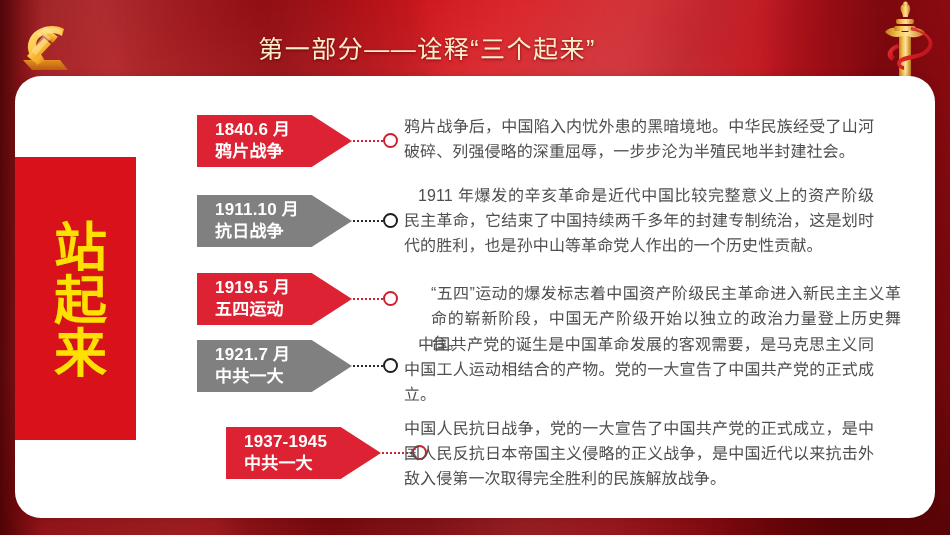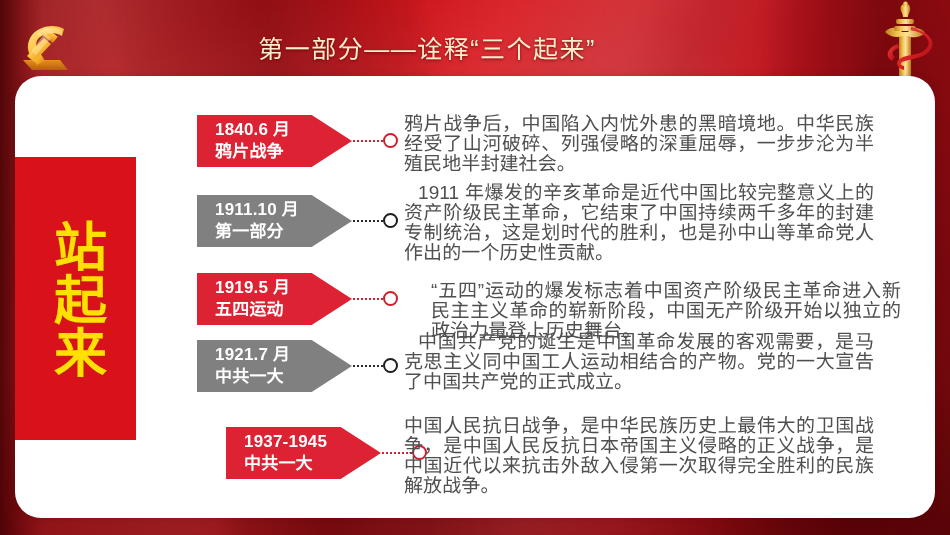--- a/index.html
+++ b/index.html
@@ -227,22 +227,22 @@
   }
   .marker.red  { border: 2.4px solid #cf1f2e; }
   .marker.gray { border: 2.4px solid #1d1d1d; }
 
   
   .para {
     position: absolute;
     left: 404px;
     top: -5px;
     width: 470px;
-    font-size: 19px;
-    line-height: 20px;
+    font-size: 16px;
+    line-height: 25px;
     color: #4f4f4f;
     letter-spacing: .1px;
     text-align: justify;
   }
   .para.indent { text-indent: 14px; }
 
   
   .row-0 { top: 39px; }
   .row-1 { top: 119px; padding-left: 12px; }
   .row-2 { top: 197px; }
@@ -350,21 +350,21 @@
         <span class="t-name">鸦片战争</span>
       </div>
       <div class="dots red"></div>
       <div class="marker red"></div>
     </div>
     <div class="para para-0">鸦片战争后，中国陷入内忧外患的黑暗境地。中华民族经受了山河破碎、列强侵略的深重屈辱，一步步沦为半殖民地半封建社会。</div>
 
     <div class="row row-1">
       <div class="tag gray">
         <span class="t-date">1911.10 月</span>
-        <span class="t-name">第一部分</span>
+        <span class="t-name">抗日战争</span>
       </div>
       <div class="dots gray"></div>
       <div class="marker gray"></div>
     </div>
     <div class="para para-1 indent">1911 年爆发的辛亥革命是近代中国比较完整意义上的资产阶级民主革命，它结束了中国持续两千多年的封建专制统治，这是划时代的胜利，也是孙中山等革命党人作出的一个历史性贡献。</div>
 
     <div class="row row-2">
       <div class="tag red">
         <span class="t-date">1919.5 月</span>
         <span class="t-name">五四运动</span>
@@ -385,16 +385,16 @@
     <div class="para para-3 indent">中国共产党的诞生是中国革命发展的客观需要，是马克思主义同中国工人运动相结合的产物。党的一大宣告了中国共产党的正式成立。</div>
 
     <div class="row row-4">
       <div class="tag red">
         <span class="t-date">1937-1945</span>
         <span class="t-name">中共一大</span>
       </div>
       <div class="dots red"></div>
       <div class="marker red"></div>
     </div>
-    <div class="para para-4">中国人民抗日战争，是中华民族历史上最伟大的卫国战争，是中国人民反抗日本帝国主义侵略的正义战争，是中国近代以来抗击外敌入侵第一次取得完全胜利的民族解放战争。</div>
+    <div class="para para-4">中国人民抗日战争，党的一大宣告了中国共产党的正式成立，是中国人民反抗日本帝国主义侵略的正义战争，是中国近代以来抗击外敌入侵第一次取得完全胜利的民族解放战争。</div>
 
   </div>
 </div>
 
 </body></html>

